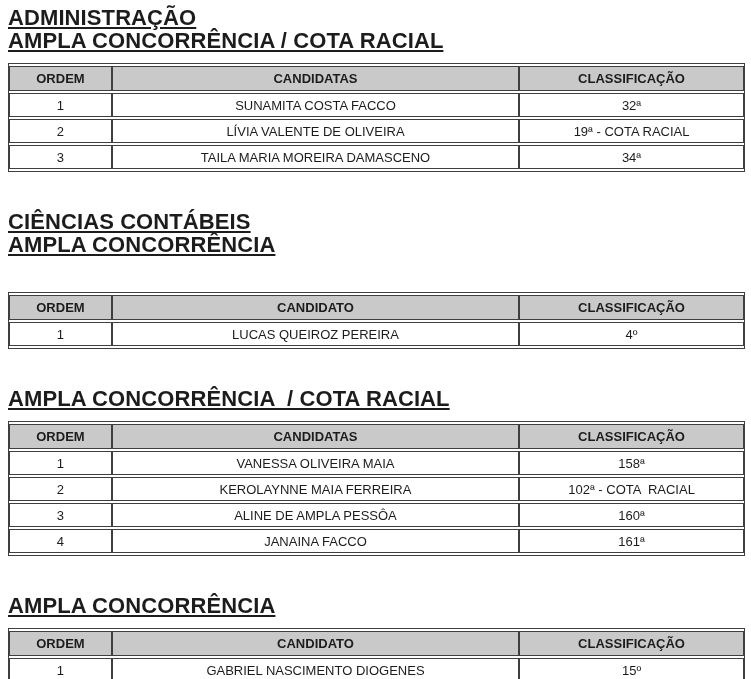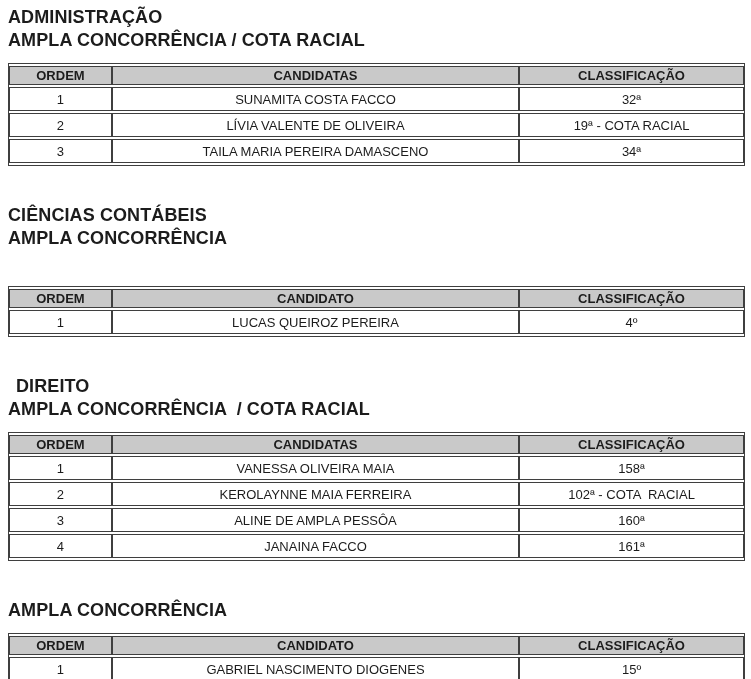--- a/index.html
+++ b/index.html
@@ -20,25 +20,26 @@
     color: var(--text);
   }
   .doc {
     padding: 6px 6px 0 8px;
   }
   section.course-section + section.course-section { margin-top: 38px; }
   section.course-section.gap-small { margin-top: 19px; }
 
   .title-block { margin: 0; }
   .heading-line {
-    font-size: 18px;
+    font-size: 22px;
     font-weight: bold;
     line-height: 23px;
     letter-spacing: 0.1px;
     white-space: pre;
+    text-decoration: underline;
   }
   .title-indent .course-title-line { padding-left: 8px; }
 
   table.results-table {
     width: 737px;
     table-layout: fixed;
     border-collapse: separate;
     border-spacing: 0 2px;
     border: 1px solid var(--border);
     margin-top: 11px;
@@ -53,21 +54,21 @@
     border: 1px solid var(--border);
     text-align: center;
     vertical-align: middle;
     padding: 0 4px;
     font-size: 13px;
     white-space: pre;
     overflow: hidden;
   }
   th {
     background: var(--header-bg);
-    height: 19px;
+    height: 25px;
     font-weight: bold;
   }
   td {
     height: 24px;
     font-weight: normal;
   }
 </style>
 </head>
 <body>
 
@@ -96,21 +97,21 @@
             <td>SUNAMITA COSTA FACCO</td>
             <td>32ª</td>
           </tr>
           <tr>
             <td>2</td>
             <td>LÍVIA VALENTE DE OLIVEIRA</td>
             <td>19ª - COTA RACIAL</td>
           </tr>
           <tr>
             <td>3</td>
-            <td>TAILA MARIA PEREIRA DAMASCENO</td>
+            <td>TAILA MARIA MOREIRA DAMASCENO</td>
             <td>34ª</td>
           </tr>
         </tbody>
     </table>
   </section>
 
   <section class="course-section">
     <div class="title-block">
       <div class="heading-line course-title-line">CIÊNCIAS CONTÁBEIS</div>
       <div class="heading-line">AMPLA CONCORRÊNCIA</div>
@@ -133,21 +134,20 @@
             <td>1</td>
             <td>LUCAS QUEIROZ PEREIRA</td>
             <td>4º</td>
           </tr>
         </tbody>
     </table>
   </section>
 
   <section class="course-section title-indent">
     <div class="title-block">
-      <div class="heading-line course-title-line">DIREITO</div>
       <div class="heading-line">AMPLA CONCORRÊNCIA &nbsp;/ COTA RACIAL</div>
     </div>
     <table class="results-table">
       <colgroup>
         <col class="col-ordem">
         <col class="col-name">
         <col class="col-class">
       </colgroup>
       <thead>
         <tr>

